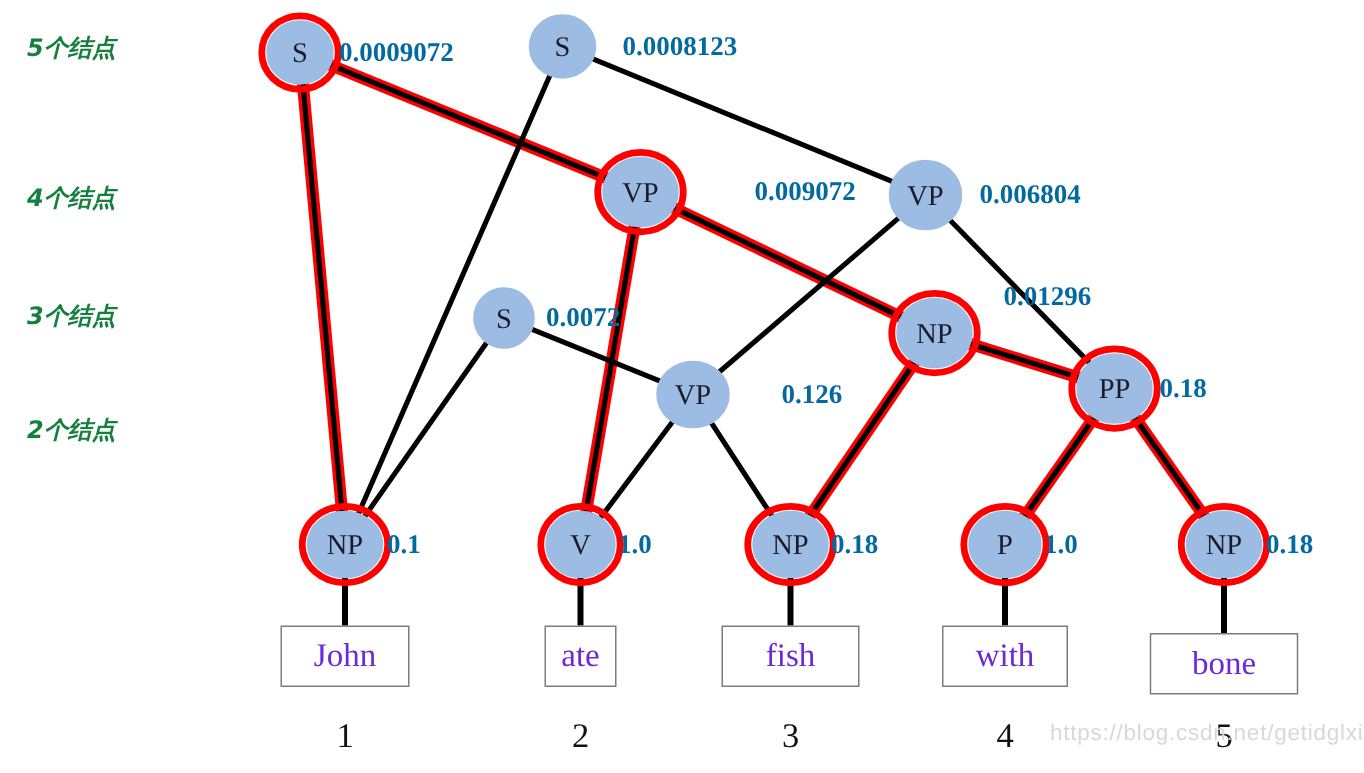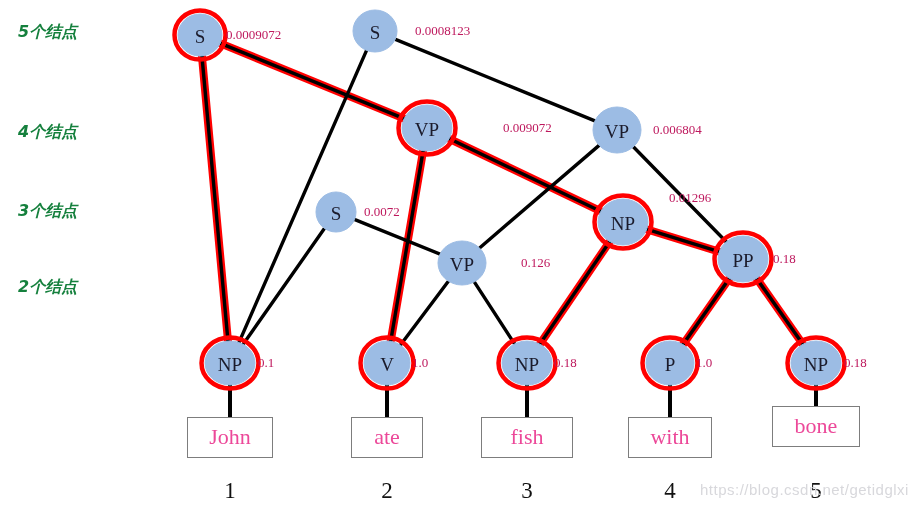--- a/index.html
+++ b/index.html
@@ -26,36 +26,36 @@
     color:#1b1b2b;
     text-align:center;
     transform:translate(-50%,-50%);
     pointer-events:none;
     line-height:1;
   }
 
   .prob{
     position:absolute;
     font-family:"Liberation Serif","DejaVu Serif",serif;
-    font-weight:normal;
-    font-size:13px;
-    color:#be185d;
+    font-weight:bold;
+    font-size:18px;
+    color:#0369a1;
     white-space:nowrap;
     transform:translate(0,-50%);
   }
 
   .wordbox{
     position:absolute;
     border:1.6px solid #7d7d7d;
     background:#fff;
     transform:translate(-50%,0);
     text-align:center;
     font-family:"Liberation Serif","DejaVu Serif",serif;
     font-size:22px;
-    color:#ec4899;
+    color:#6d28d9;
     line-height:1;
     padding:8px 0 9px 0;
     box-sizing:border-box;
   }
 
   .index{
     position:absolute;
     font-family:"Liberation Serif","DejaVu Serif",serif;
     font-size:23px;
     color:#111;
@@ -188,23 +188,23 @@
       <div class="node-label" style="left: 670px; top: 364px;">P</div>
       <div class="prob" style="left: 696px; top: 363px;">1.0</div>
       <div class="node-label" style="left: 816px; top: 364px;">NP</div>
       <div class="prob" style="left: 844px; top: 363px;">0.18</div>
       <div class="row-label" style="left: 18px; top: 22px;">5个结点</div>
       <div class="row-label" style="left: 18px; top: 122px;">4个结点</div>
       <div class="row-label" style="left: 18px; top: 201px;">3个结点</div>
       <div class="row-label" style="left: 18px; top: 277px;">2个结点</div>
       <div class="wordbox" style="left: 230px; top: 417px; width: 86px;">John</div>
       <div class="index" style="left: 230px; top: 478px;">1</div>
-      <div class="wordbox" style="left: 387px; top: 417px; width: 72px;">ate</div>
+      <div class="wordbox" style="left: 387px; top: 417px; width: 48px;">ate</div>
       <div class="index" style="left: 387px; top: 478px;">2</div>
       <div class="wordbox" style="left: 527px; top: 417px; width: 92px;">fish</div>
       <div class="index" style="left: 527px; top: 478px;">3</div>
       <div class="wordbox" style="left: 670px; top: 417px; width: 84px;">with</div>
       <div class="index" style="left: 670px; top: 478px;">4</div>
-      <div class="wordbox" style="left: 816px; top: 406px; width: 88px;">bone</div>
+      <div class="wordbox" style="left: 816px; top: 422px; width: 99px;">bone</div>
       <div class="index" style="left: 816px; top: 478px;">5</div>
       <div class="watermark" style="left: 700px; top: 489px;">https://blog.csdn.net/getidglxie</div>
     </div>
 </div>
 
 </body></html>

